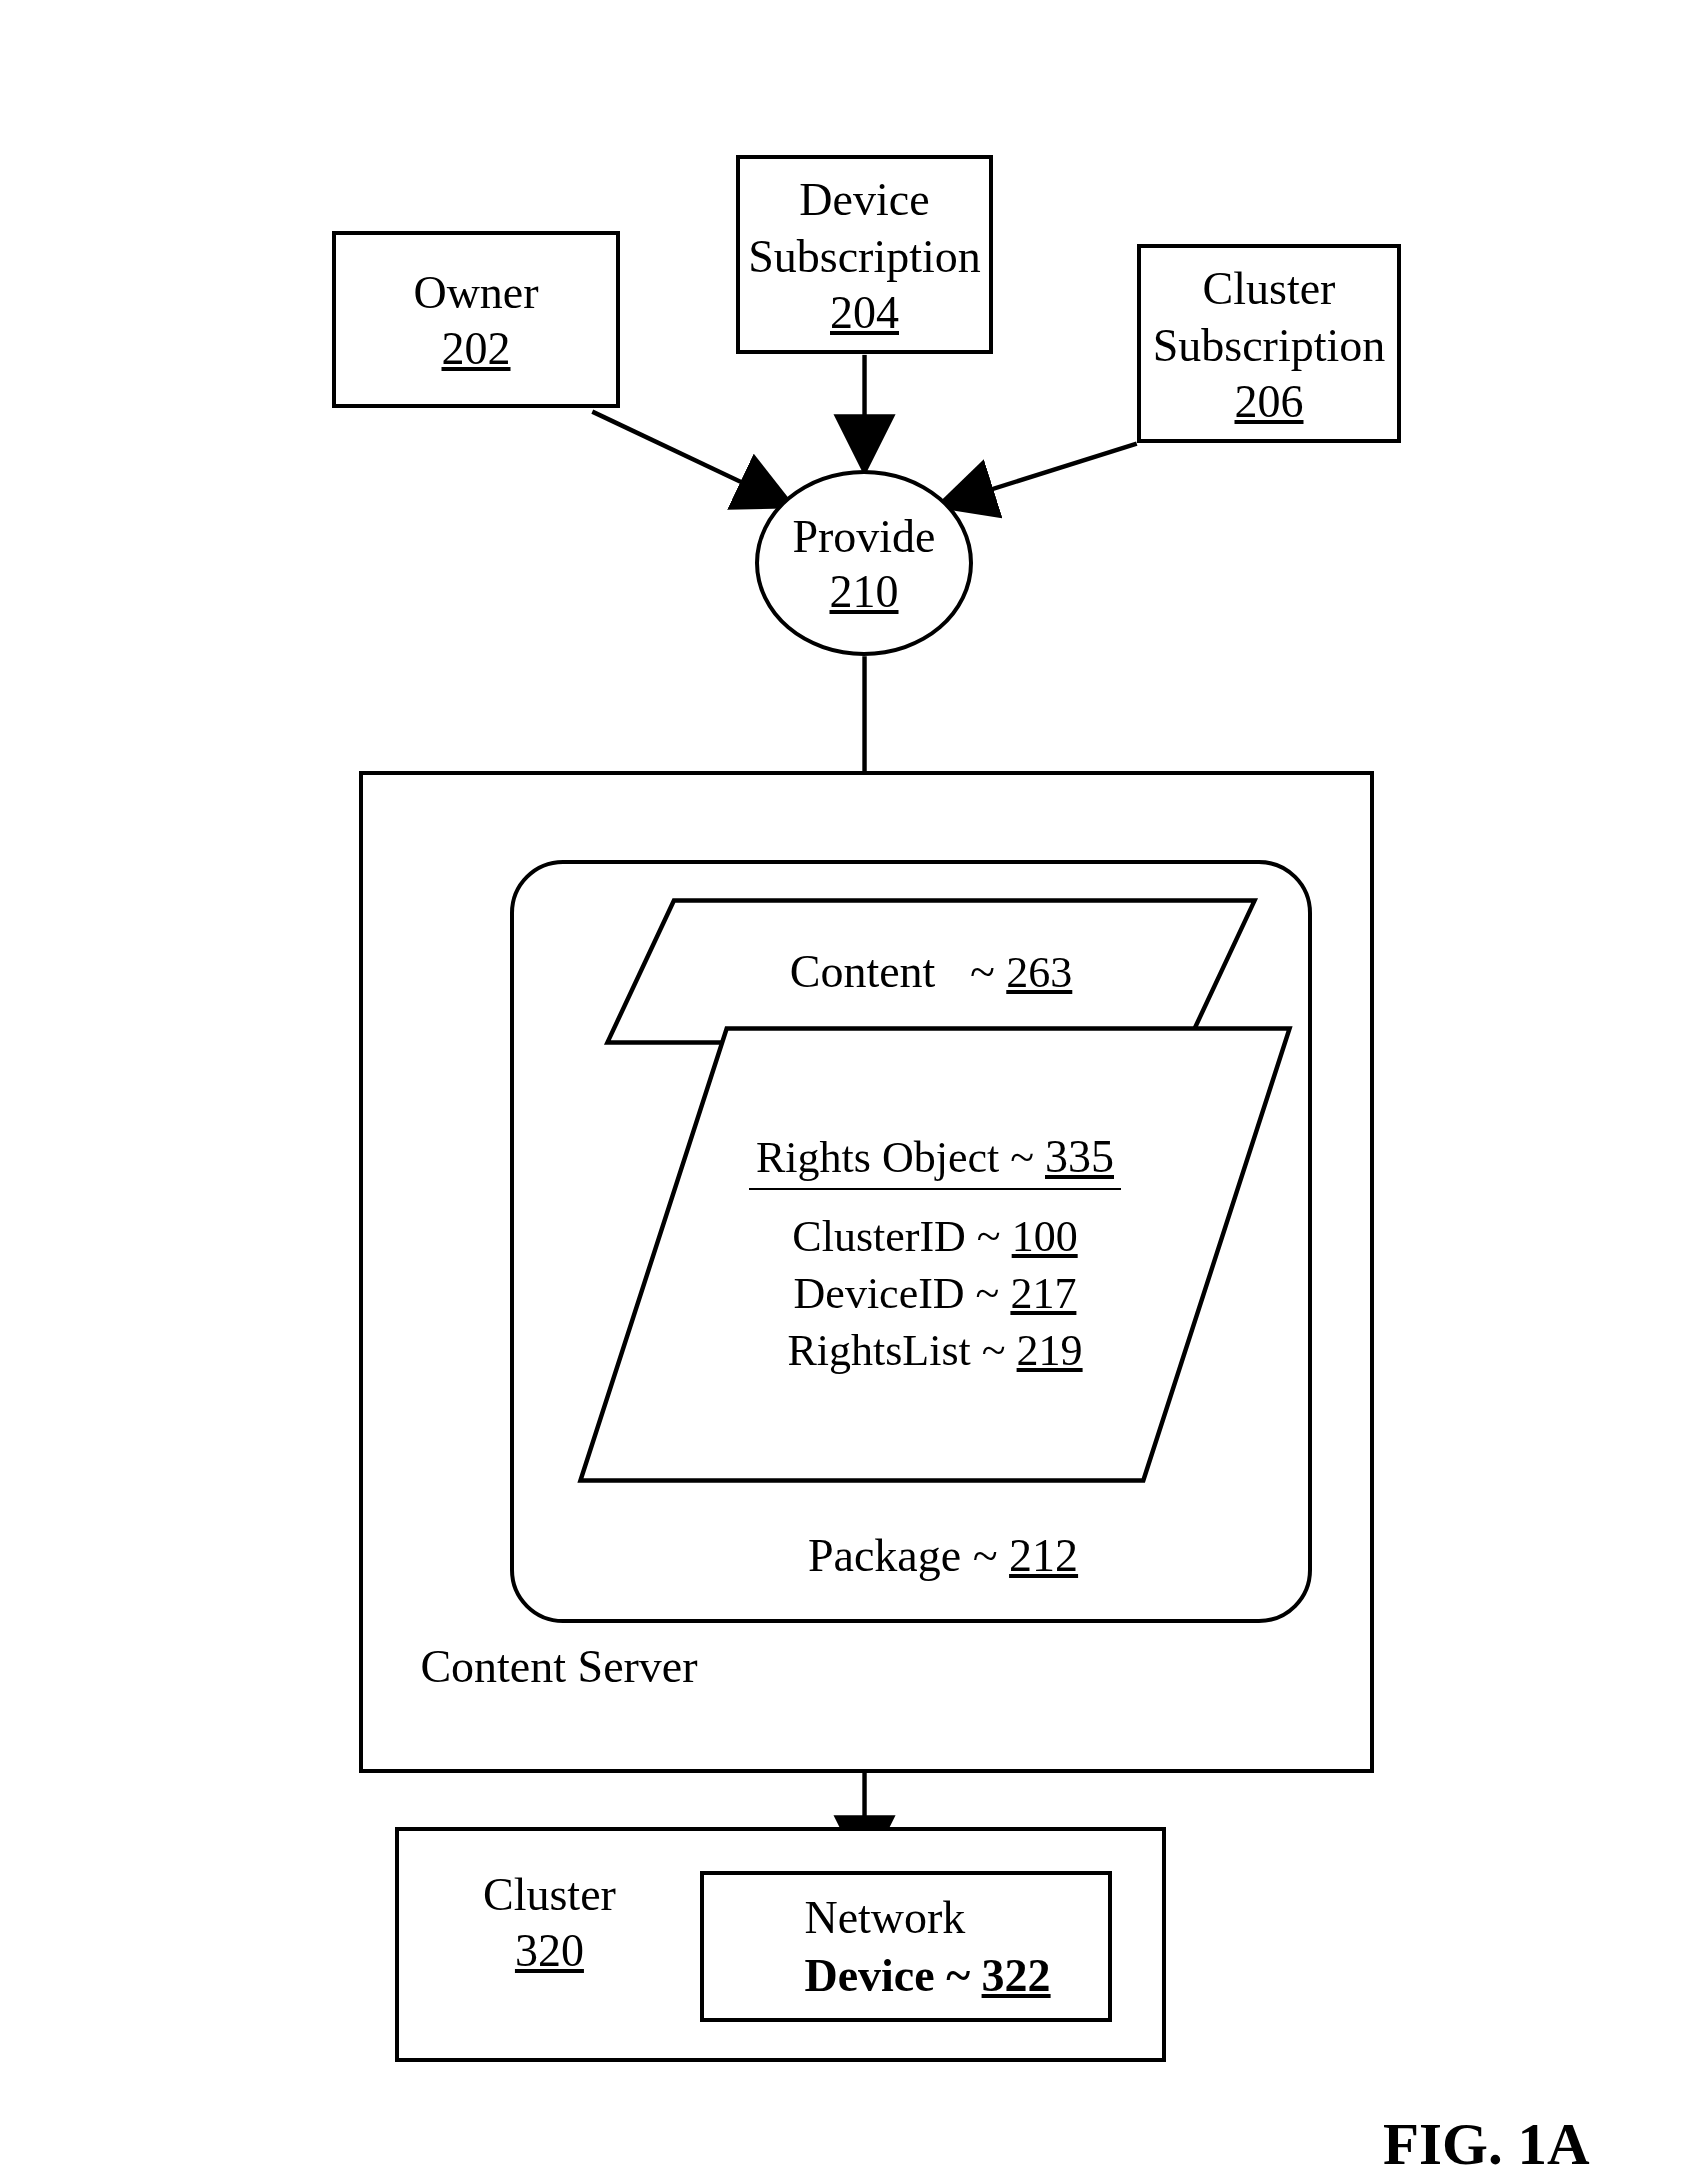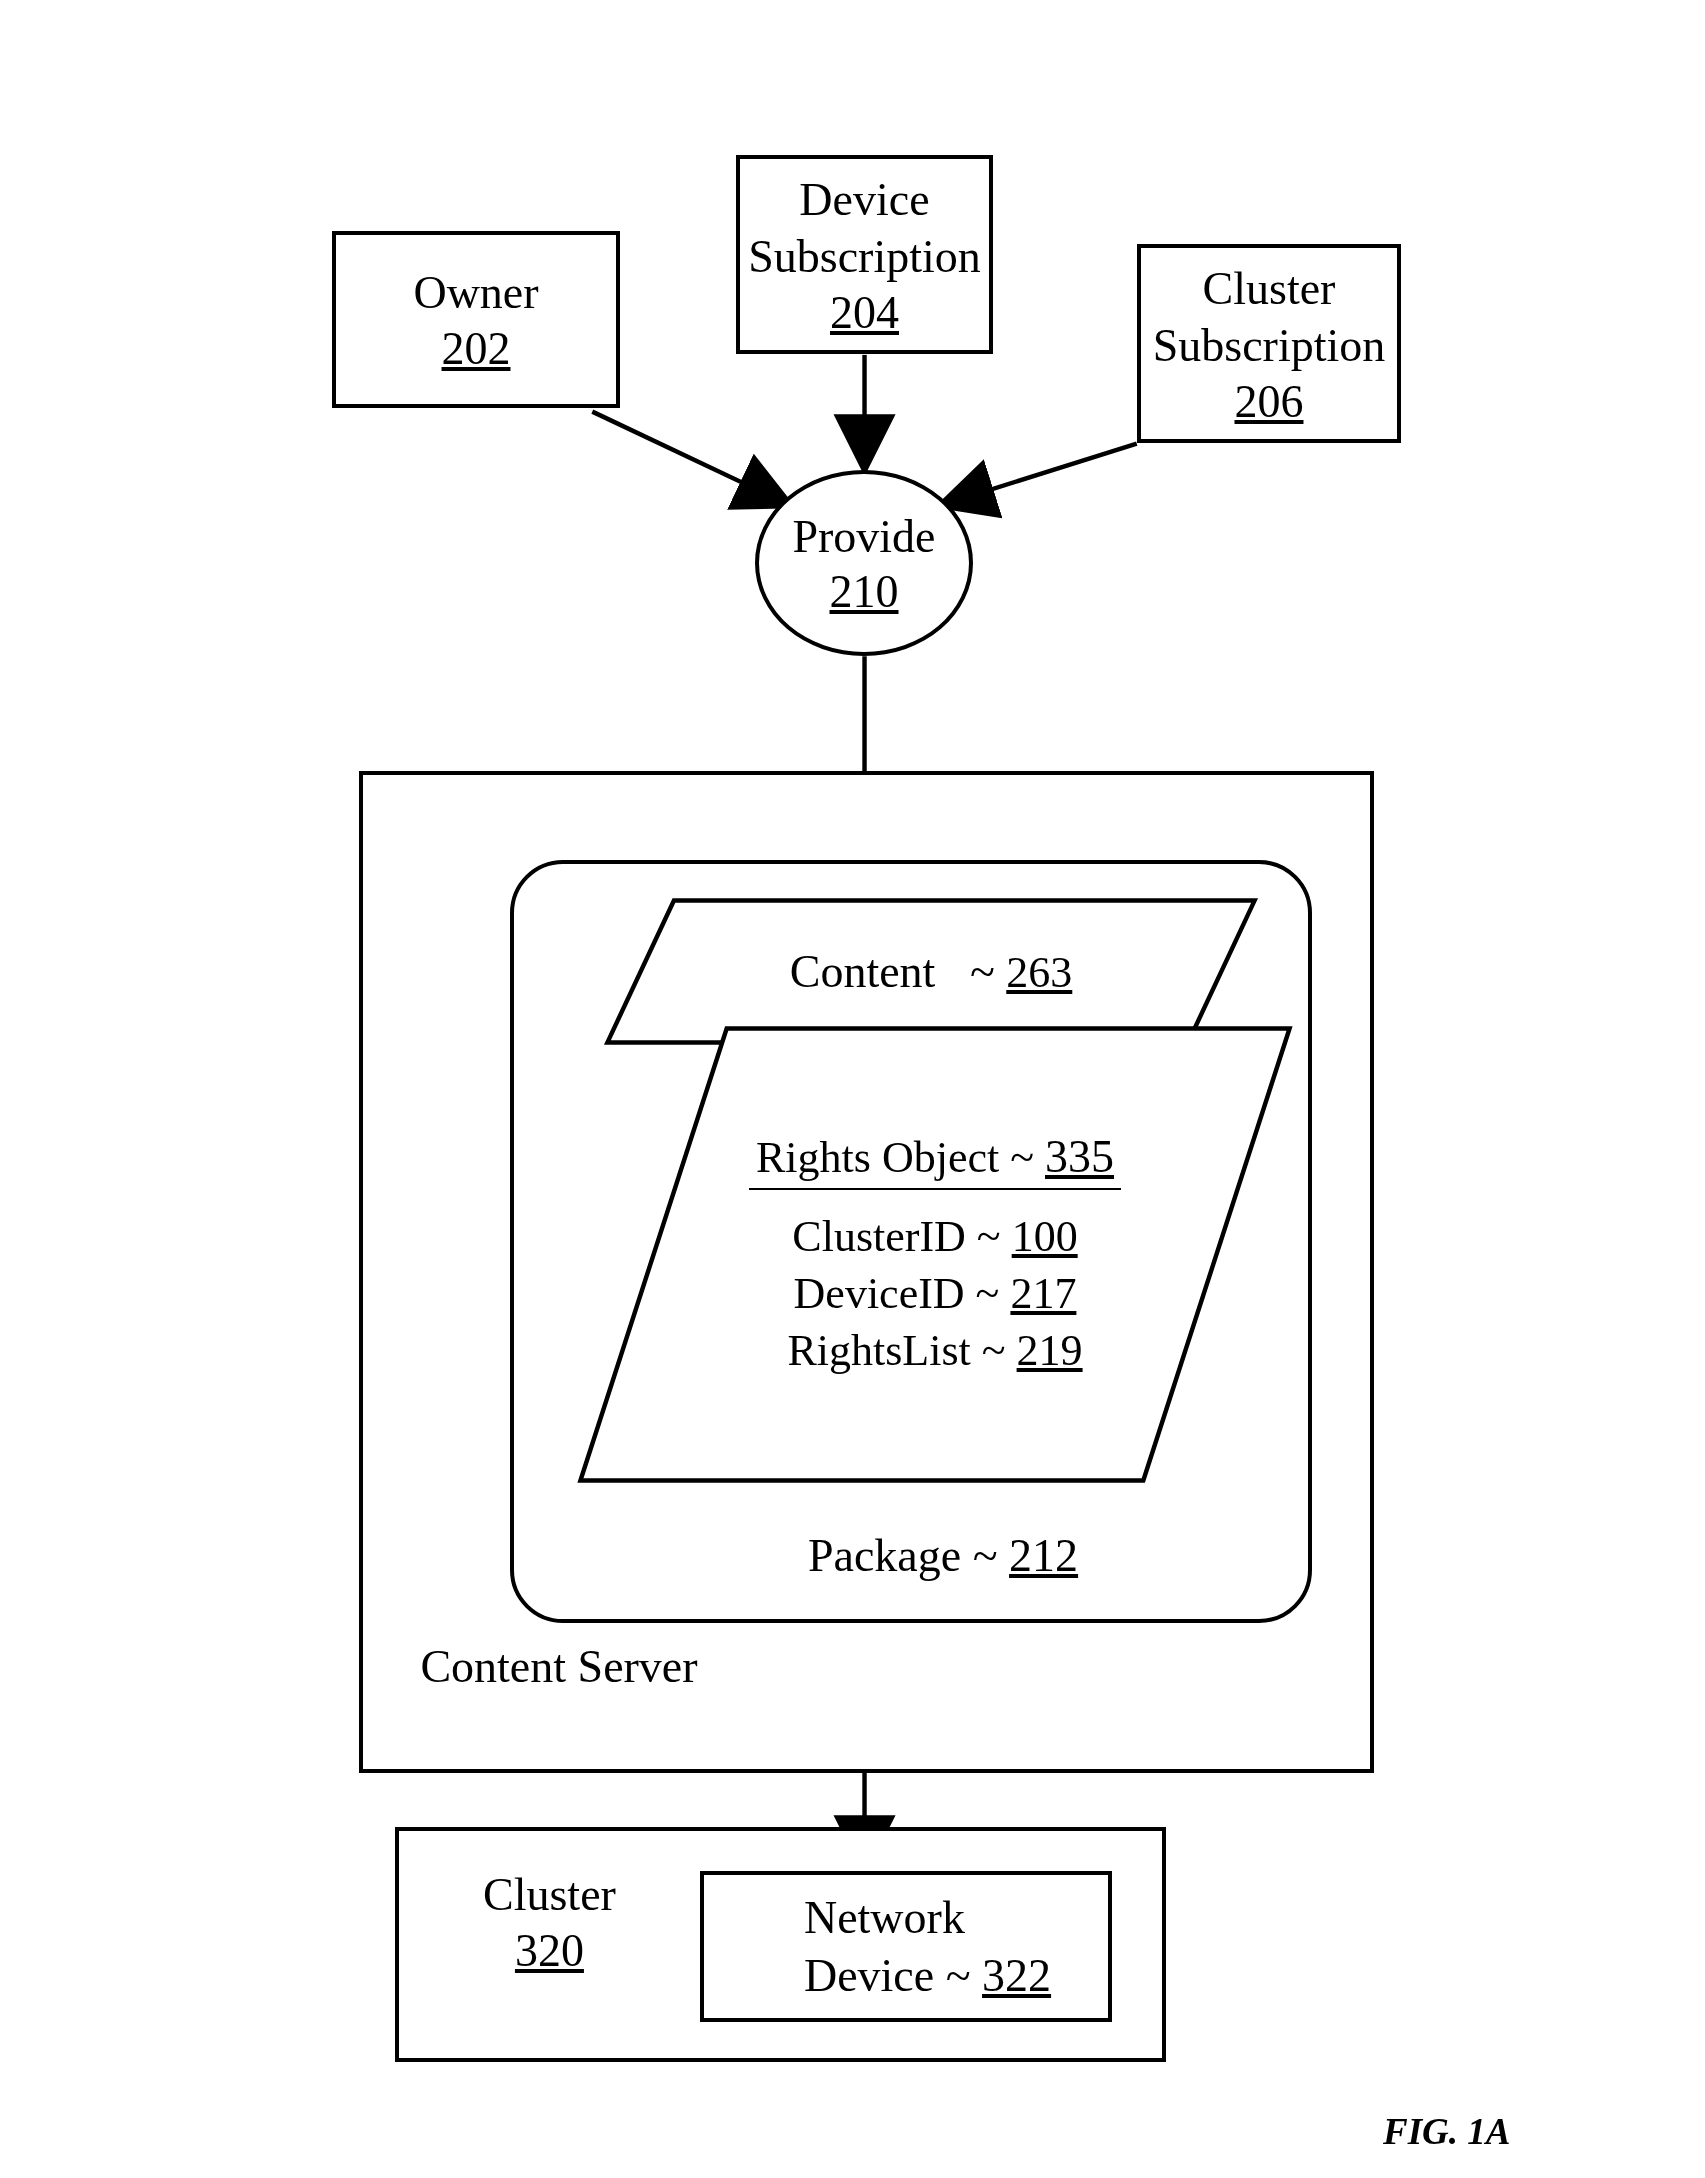--- a/index.html
+++ b/index.html
@@ -80,22 +80,21 @@
     padding-left: 32px;
   }
   .server-label {
     position: absolute;
     font-size: 46px;
     text-align: center;
   }
   .fig-caption {
     position: absolute;
     font-weight: bold;
-    font-size: 37px;
-    font-style: italic;
+    font-size: 59px;
   }
   .ro-title {
     font-size: 44px;
     border-bottom: 2.7px solid #000;
     padding: 0 7px 5.3px 7px;
     margin-bottom: 17.7px;
     white-space: nowrap;
   }
   svg.arrows {
     position: absolute;
@@ -205,20 +204,20 @@
   <div class="box" style="left:395px; top:1827px; width:771px; height:235px; align-items:flex-start; justify-content:flex-start;">
     <div style="position:absolute; left:84px; top:35px; text-align:center;">
       <div class="label">Cluster</div>
       <div class="ref">320</div>
     </div>
   </div>
 
   <div class="box" style="left:700px; top:1871px; width:412px; height:151px; align-items:center; padding-left:43px; justify-content:center;">
     <div style="text-align:left;">
         <div class="label" style="text-align:left;">Network</div>
-        <div class="label" style="text-align:left;">Device ~ <span class="ref">322</span></div>
+        <div class="label" style="text-align:left;font-weight:bold;">Device ~ <span class="ref">322</span></div>
       </div>
   </div>
 
   <div class="fig-caption" style="left:1383px; top:2110px;">FIG. 1A</div>
 
 </div>
 
 
 </body></html>

